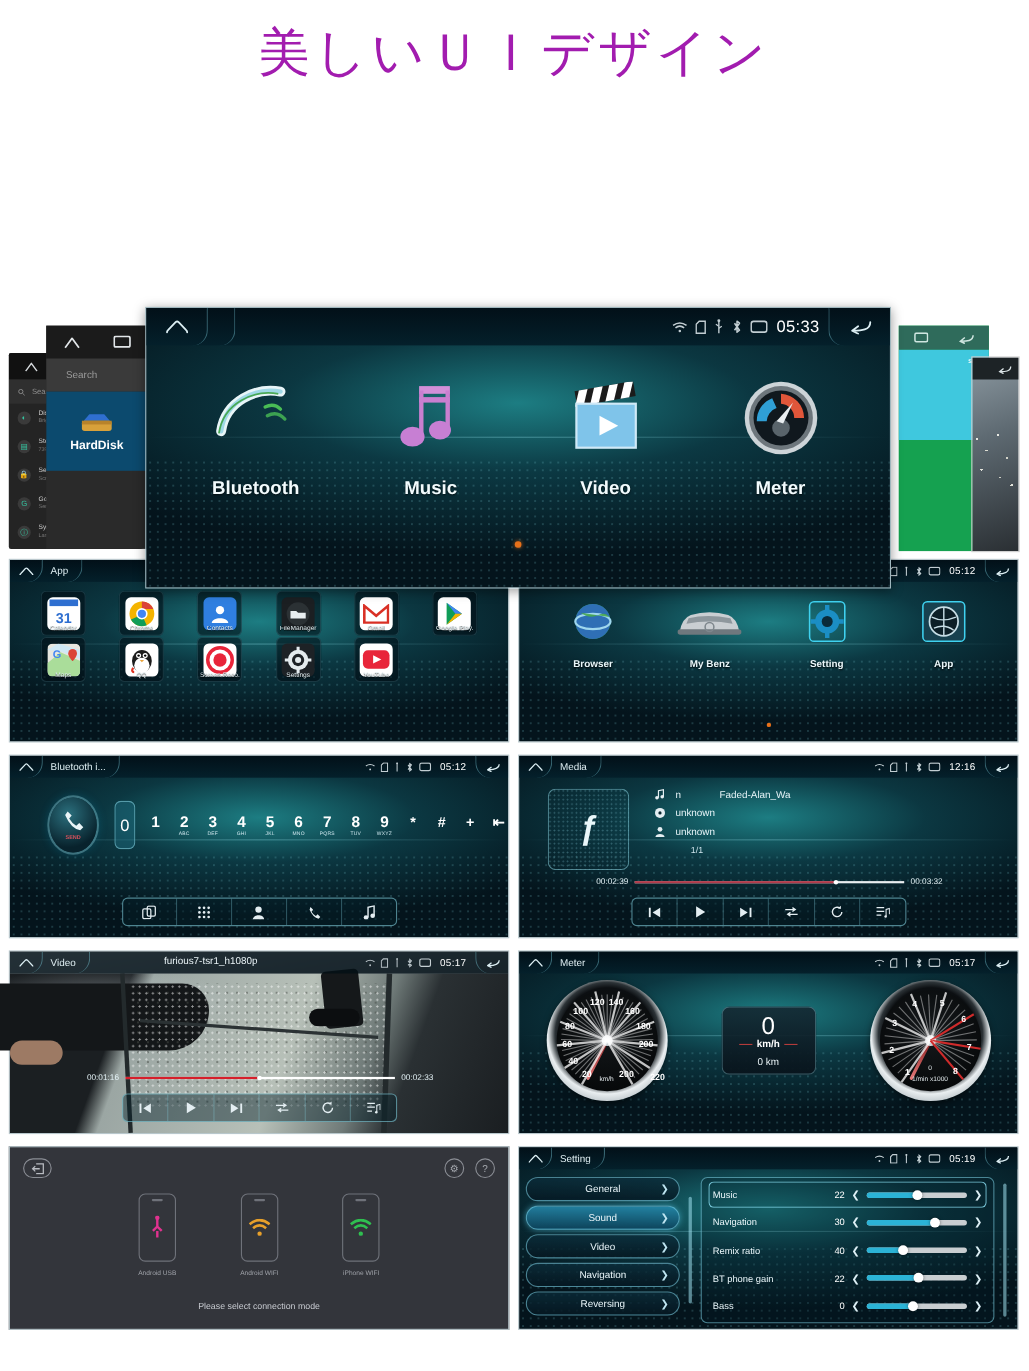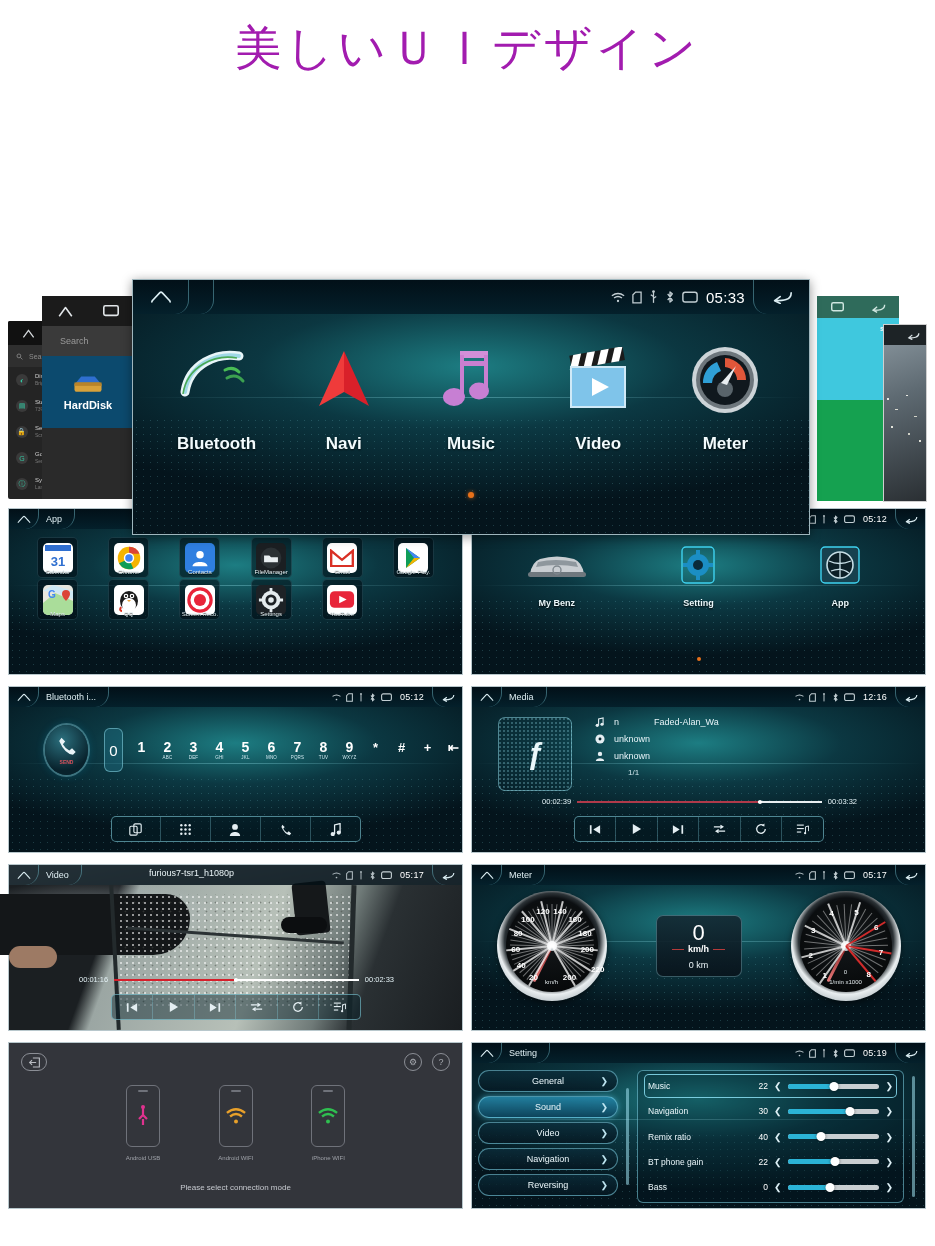--- a/index.html
+++ b/index.html
@@ -625,29 +625,20 @@
         <div class="glyph">
           <svg width="80" height="64" viewBox="0 0 80 64">
             <path d="M8 44 C12 16 40 4 62 8" fill="none" stroke="#e8f5f8" stroke-width="9" stroke-linecap="round"></path>
             <path d="M8 44 C12 16 40 4 62 8" fill="none" stroke="#9fd8e6" stroke-width="4" stroke-linecap="round"></path>
             <path d="M6 46 C10 18 38 6 60 10" fill="none" stroke="#3ea345" stroke-width="1.6" opacity=".9"></path>
             <path d="M48 22 q8 -4 14 2" fill="none" stroke="#49bd55" stroke-width="3" stroke-linecap="round"></path>
             <path d="M50 30 q9 -5 16 3" fill="none" stroke="#49bd55" stroke-width="3" stroke-linecap="round" opacity=".8"></path>
           </svg>
         </div>
         <div class="lbl">Bluetooth</div>
-      </div>
-      <div class="hero-app">
-        <div class="glyph">
-          <svg width="58" height="64" viewBox="0 0 58 64">
-            <path d="M29 3 L54 58 L29 44 Z" fill="#d9202a"></path>
-            <path d="M29 3 L4 58 L29 44 Z" fill="#ef3b3b"></path>
-          </svg>
-        </div>
-        <div class="lbl">Navi</div>
       </div>
       <div class="hero-app">
         <div class="glyph">
           <svg width="62" height="66" viewBox="0 0 62 66">
             <rect x="20" y="4" width="28" height="7" fill="#d28fd8"></rect>
             <rect x="20" y="14" width="28" height="5" fill="#c97fd0"></rect>
             <rect x="20" y="8" width="4" height="40" fill="#c97fd0"></rect>
             <rect x="44" y="8" width="4" height="34" fill="#c97fd0"></rect>
             <ellipse cx="14" cy="50" rx="11" ry="9" fill="#c77fd3"></ellipse>
             <ellipse cx="39" cy="44" rx="10" ry="8.5" fill="#c77fd3"></ellipse>
@@ -930,20 +921,31 @@
       </div>
       <div class="sb-clock">05:12</div>
       <div class="sb-back">
           <svg width="14" height="9" viewBox="0 0 24 15">
             <path d="M22 3 C22 11 13 11.5 5 11.5 M10 7 L4 11.5 L10 14.5" fill="none" stroke="#dceef3" stroke-width="2" stroke-linejoin="round"></path>
           </svg>
         </div>
     </div>
 
     <div class="homeicons">
+      <div class="it">
+        <div class="gl">
+            <svg width="46" height="44" viewBox="0 0 46 44">
+              <circle cx="23" cy="22" r="16" fill="#2b8f3f"></circle>
+              <path d="M7 22 a16 16 0 0 1 32 0 a16 16 0 0 1 -32 0" fill="#2f6fb5"></path>
+              <ellipse cx="23" cy="22" rx="16" ry="7" fill="none" stroke="#9fd7ee" stroke-width="2"></ellipse>
+              <path d="M12 14 q8 6 16 2 q6 -3 10 2" fill="#49a84f" opacity=".9"></path>
+            </svg>
+          </div>
+        <div class="lbl">Browser</div>
+      </div>
       <div class="it">
         <div class="gl">
             <svg width="62" height="38" viewBox="0 0 62 38">
               <path d="M4 28 q2 -12 10 -15 q17 -5 34 0 q8 3 10 15 z" fill="#c9ced2"></path>
               <path d="M12 16 q17 -4 38 0 l2 5 q-21 -4 -42 0 z" fill="#8e979d"></path>
               <rect x="2" y="26" width="58" height="5" rx="2.5" fill="#6f787e"></rect>
               <circle cx="31" cy="24" r="4" fill="none" stroke="#7e878d" stroke-width="1.4"></circle>
             </svg>
           </div>
         <div class="lbl">My Benz</div>
@@ -1476,21 +1478,21 @@
           <div class="num" style="left: 88.4212px; top: 41.6202px;">180</div>
           <div class="tick major" style="transform: translate(-50%, -100%) rotate(455.455deg);"></div>
           <div class="tick" style="height: 42px; opacity: 0.55; transform: translate(-50%, -100%) rotate(462.273deg);"></div>
           <div class="tick" style="height: 42px; opacity: 0.55; transform: translate(-50%, -100%) rotate(469.091deg);"></div>
           <div class="tick" style="height: 42px; opacity: 0.55; transform: translate(-50%, -100%) rotate(475.909deg);"></div>
           <div class="num" style="left: 90.837px; top: 58.422px;">200</div>
           <div class="tick major" style="transform: translate(-50%, -100%) rotate(482.727deg);"></div>
           <div class="tick" style="height: 42px; opacity: 0.55; transform: translate(-50%, -100%) rotate(489.545deg);"></div>
           <div class="tick" style="height: 42px; opacity: 0.55; transform: translate(-50%, -100%) rotate(496.364deg);"></div>
           <div class="tick" style="height: 42px; opacity: 0.55; transform: translate(-50%, -100%) rotate(503.182deg);"></div>
-          <div class="num" style="left: 85.2851px; top: 78px; padding-left: 32px;">220</div>
+          <div class="num" style="left: 85.2851px; top: 88px; padding-left: 32px;">220</div>
           <div class="tick major" style="transform: translate(-50%, -100%) rotate(510deg);"></div>
           <div class="num" style="left: 73px; top: 86.1769px;">200</div>
         </div>
 
       <div class="mid-display">
         <div class="big">0</div>
         <div class="u">km/h</div>
         <div class="km">0 km</div>
       </div>
 

